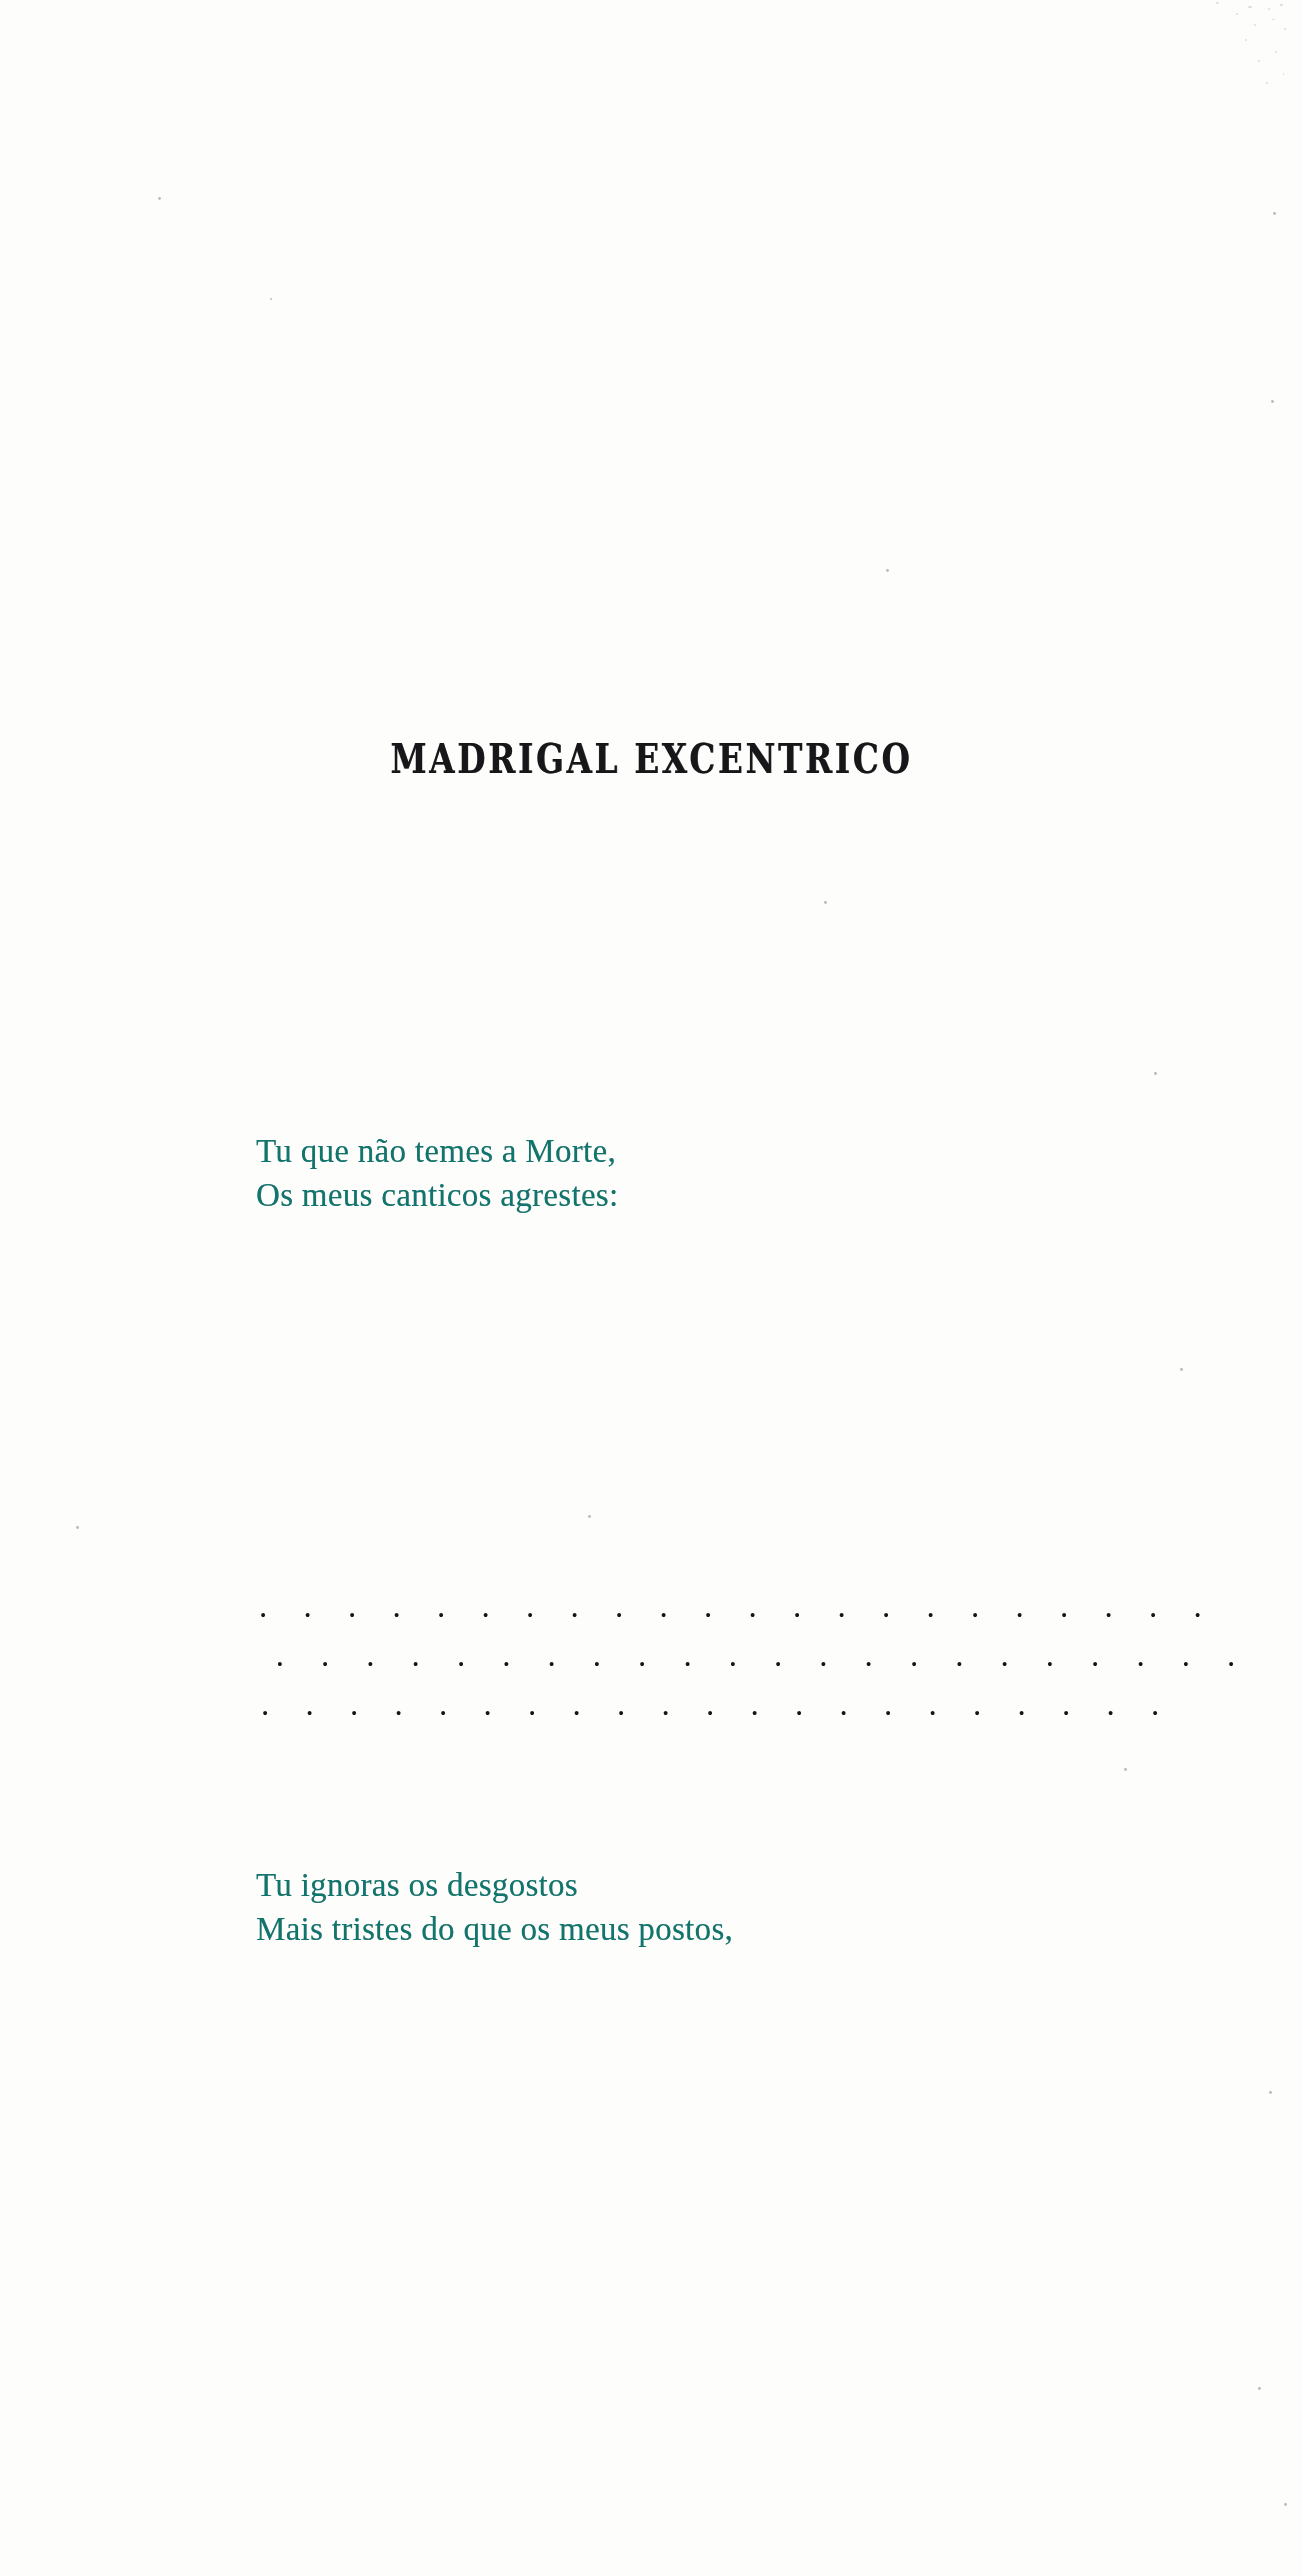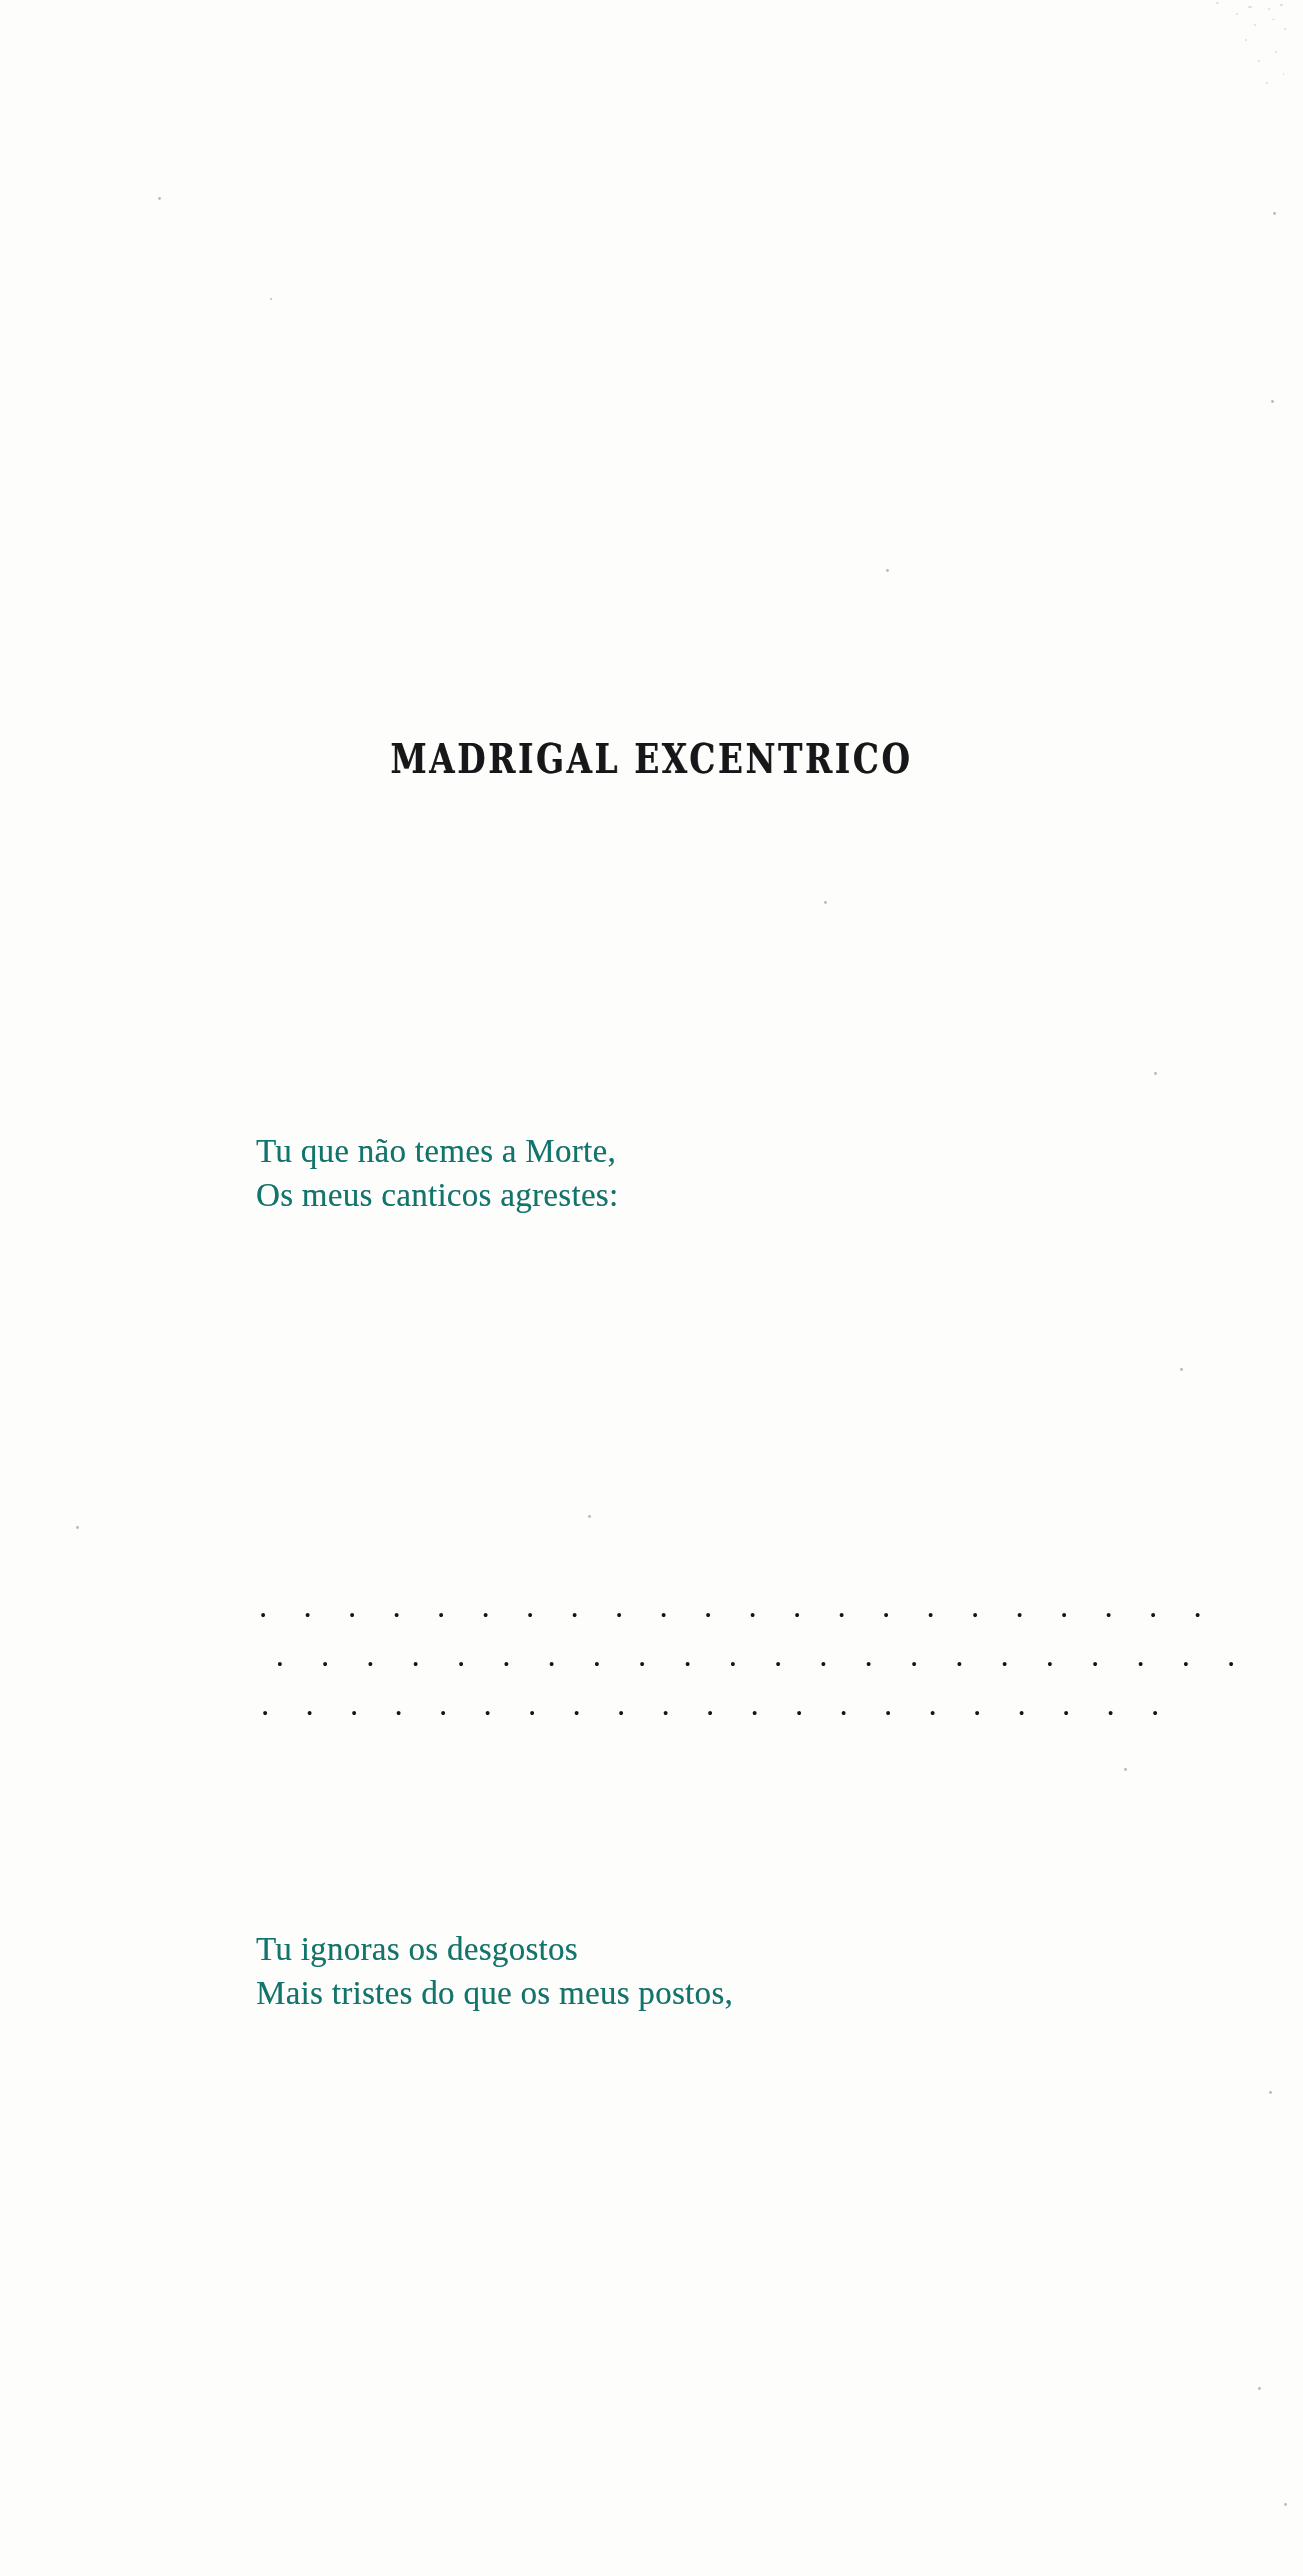--- a/index.html
+++ b/index.html
@@ -63,21 +63,21 @@
     color: #0f766e;
     letter-spacing: 0.3px;
     margin-left: 16px;
   }
   .stanza .line {
     white-space: pre;
     text-shadow: 0.2px 0 0 rgba(0,0,0,.35);
   }
 
   #stanza-one { top: 1130px; }
-  #stanza-two { top: 1928px; }
+  #stanza-two { top: 1864px; }
 
   .ellipsis-block {
     position: absolute;
     top: 1582px;
     left: 259px;
     width: 819px;
   }
   .ellipsis-row {
     font-size: 33px;
     letter-spacing: 14px;

